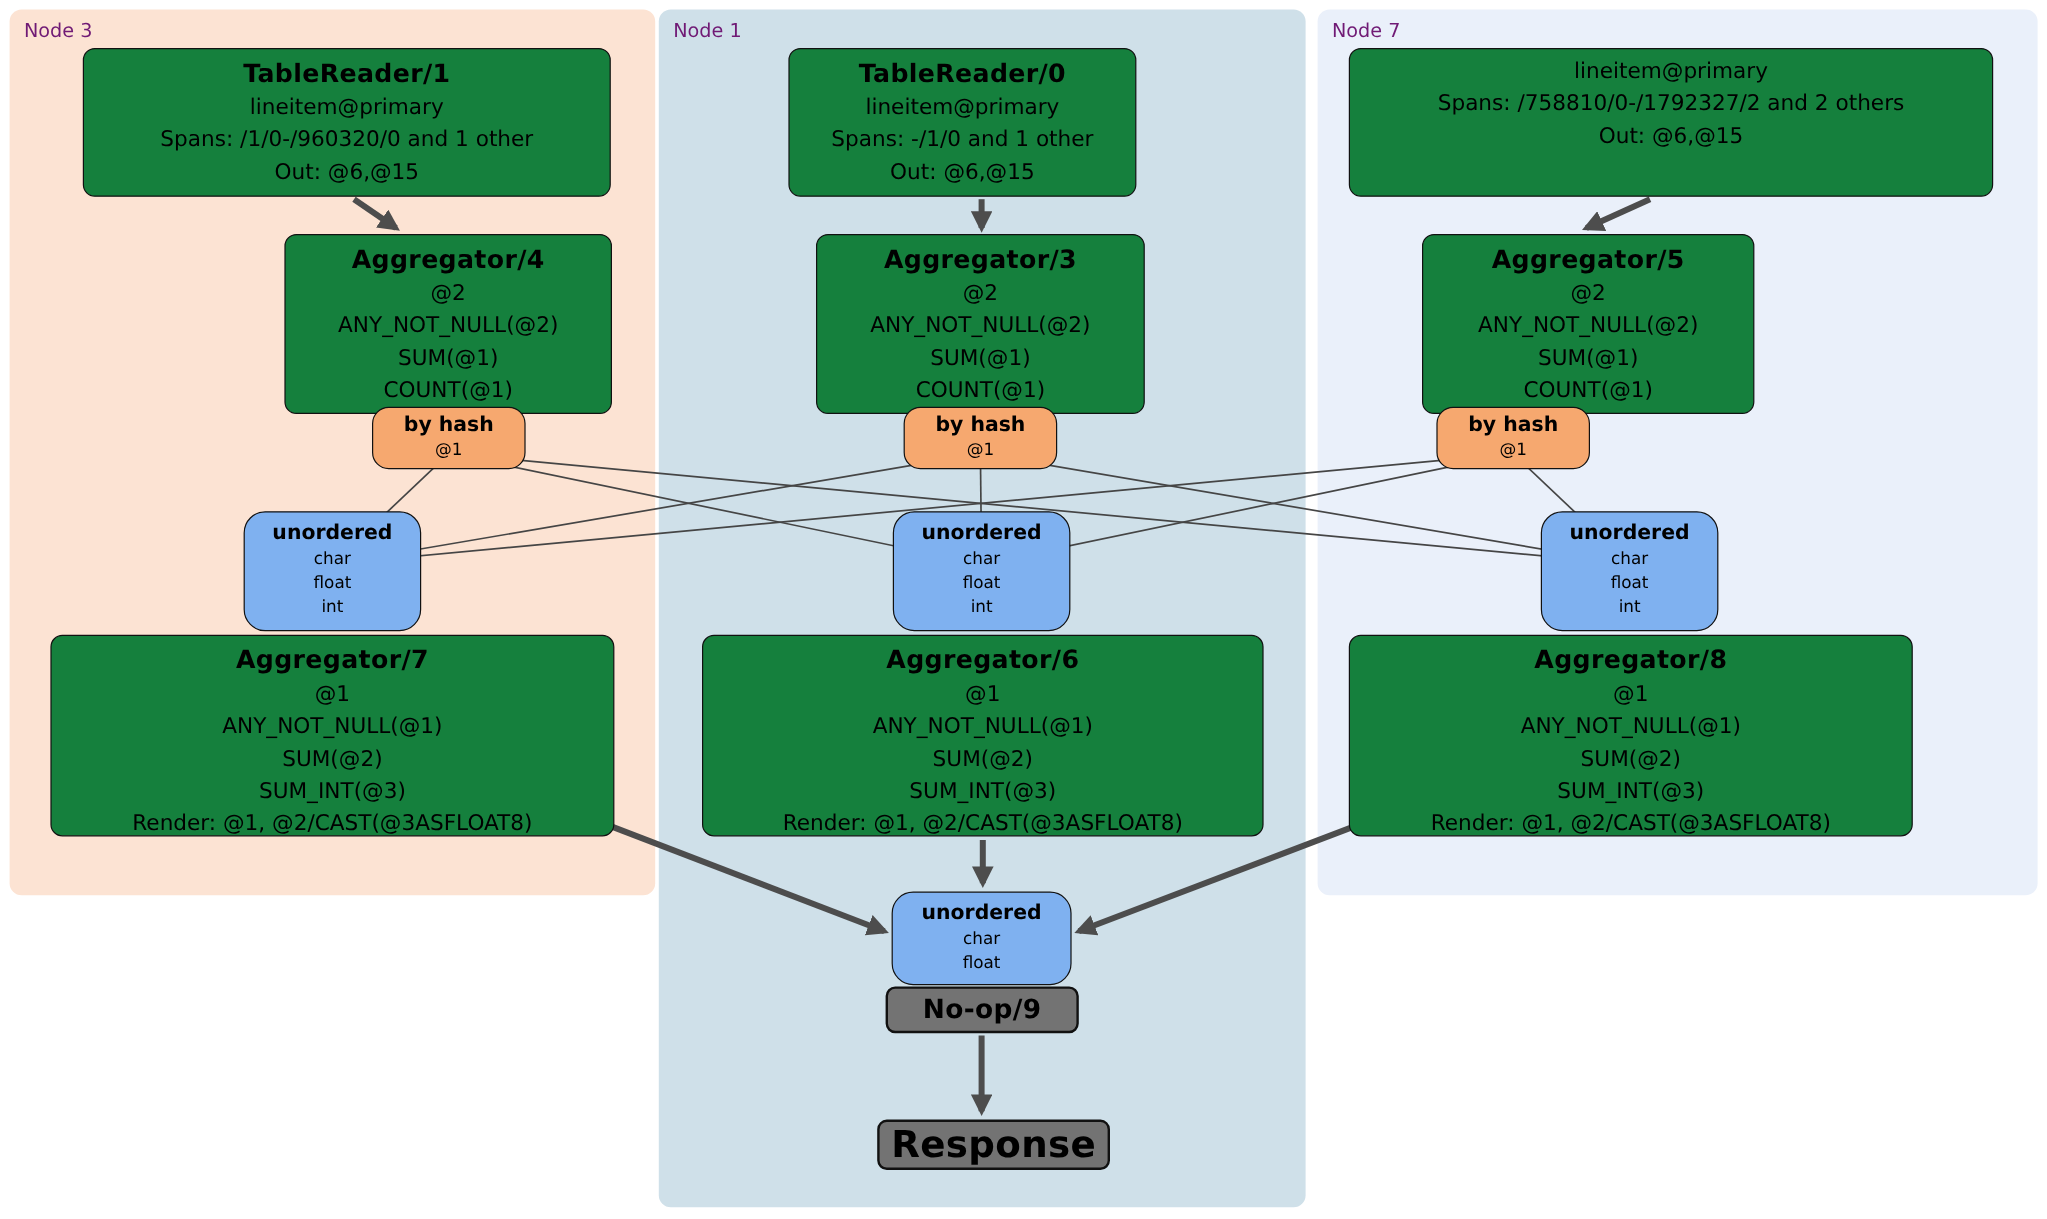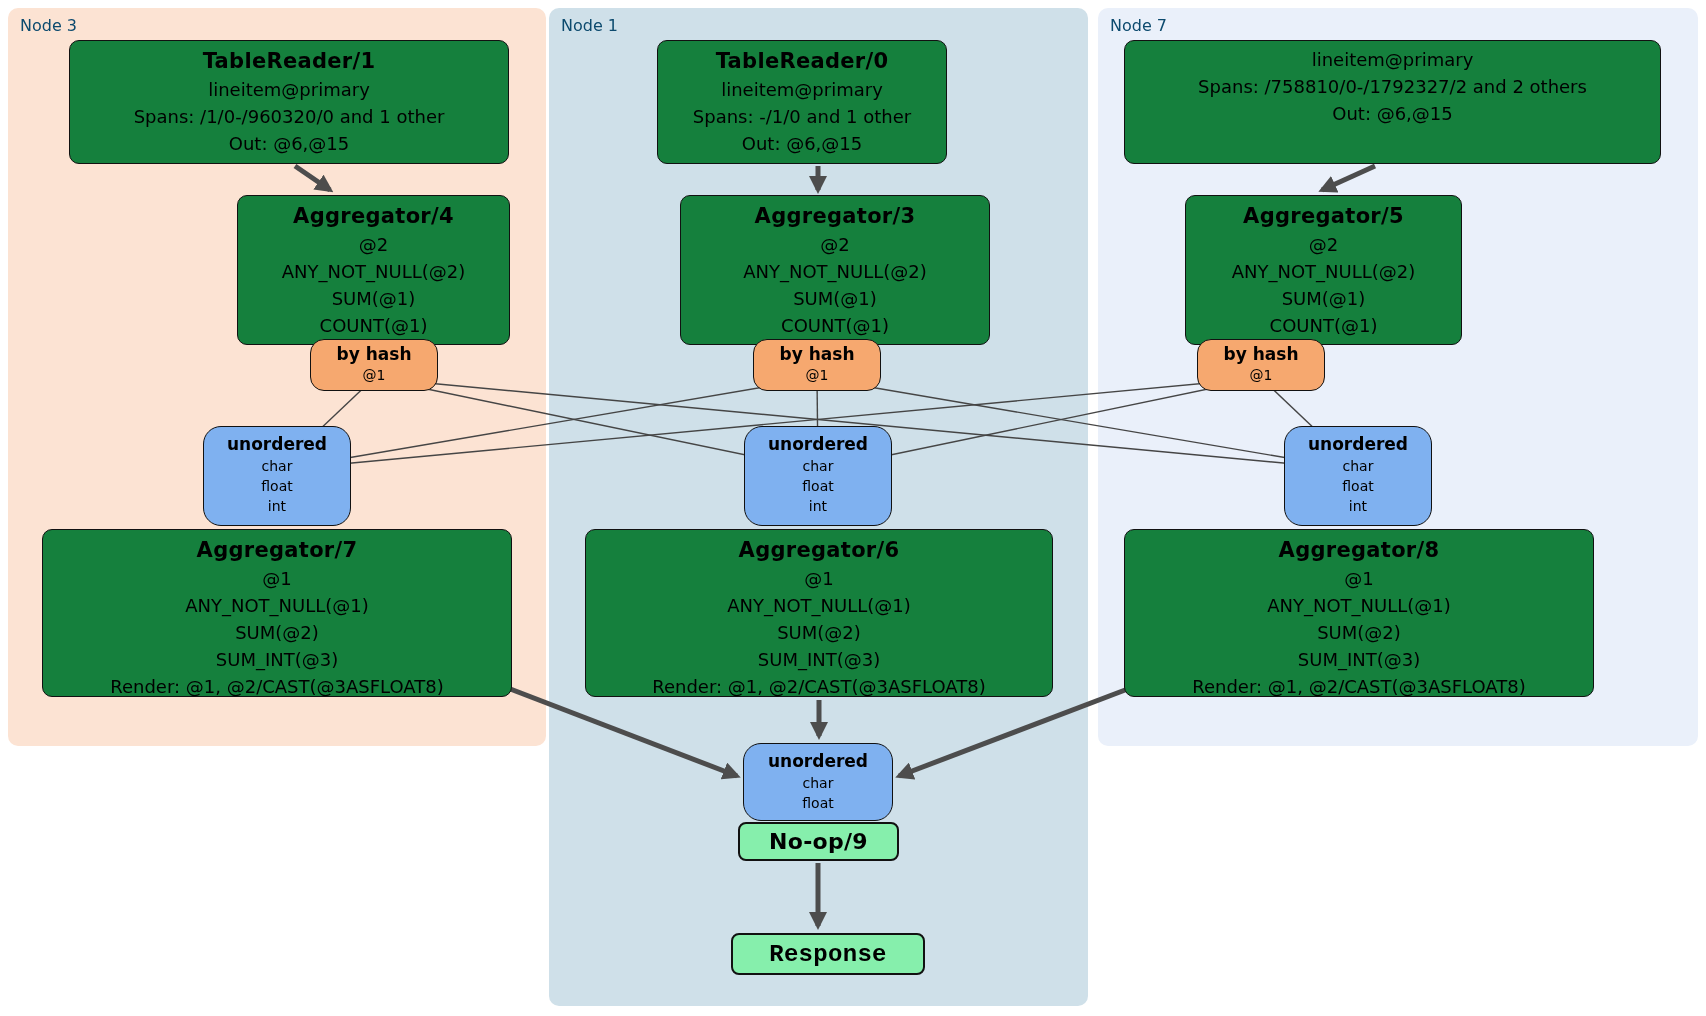--- a/index.html
+++ b/index.html
@@ -1,31 +1,31 @@
 <!DOCTYPE html>
 <html><head>
 <meta charset="utf-8">
 <style>
   html,body{margin:0;padding:0;background:#ffffff;}
   body{font-family:"DejaVu Sans","Liberation Sans",sans-serif;color:#000;}
   #canvas{position:relative;width:1706px;height:1016px;background:#ffffff;overflow:hidden;}
   .region{position:absolute;border-radius:10px;}
-  .region-label{position:absolute;top:8px;left:12px;font-size:16px;color:#0c4a6e;}
+  .region-label{position:absolute;top:8px;left:12px;font-size:16px;color:#701a75;}
   #edges{position:absolute;left:0;top:0;z-index:1;}
   .box{position:absolute;z-index:2;box-sizing:border-box;text-align:center;}
   .op-box{background:#15803d;border:1.5px solid #111;border-radius:10px;padding-top:5px;}
   .op-title{font-weight:bold;font-size:21px;line-height:30px;letter-spacing:.3px;}
   .op-box .line{font-size:18px;line-height:27px;white-space:nowrap;}
   .router-box{background:#f6a86f;border:1.5px solid #111;border-radius:14px;padding-top:3px;z-index:3;}
   .router-title{font-weight:bold;font-size:17px;line-height:23px;}
   .router-box .line{font-size:14px;line-height:18px;}
   .sync-box{background:#7fb1f0;border:1.5px solid #111;border-radius:18px;padding-top:5px;}
   .sync-title{font-weight:bold;font-size:17px;line-height:24px;}
   .sync-box .line{font-size:14px;line-height:20px;}
-  .label-box{background:#86efac;border:2px solid #111;border-radius:8px;}
+  .label-box{background:#737373;border:2px solid #111;border-radius:8px;}
   .label-box .op-title{line-height:1.6;}
 </style>
 </head>
 <body>
 
 <div id="canvas">
 
   <div class="region" style="left:8px;top:8px;width:538px;height:738px;background:#fce3d3;">
     <div class="region-label">Node 3</div>
   </div>
@@ -107,21 +107,21 @@
   </div>
 
   <div class="box op-box" style="left:657px;top:40px;width:290px;height:124px;">
     <div class="op-title">TableReader/0</div>
     <div>
         <div class="line">lineitem@primary</div>
         <div class="line">Spans: -/1/0 and 1 other</div>
         <div class="line">Out: @6,@15</div>
       </div>
   </div>
-  <div class="box op-box" style="left:680px;top:195px;width:310px;height:150px;">
+  <div class="box op-box" style="left:680px;top:195px;width:274px;height:150px;">
     <div class="op-title">Aggregator/3</div>
     <div>
         <div class="line">@2</div>
         <div class="line">ANY_NOT_NULL(@2)</div>
         <div class="line">SUM(@1)</div>
         <div class="line">COUNT(@1)</div>
       </div>
   </div>
   <div class="box router-box" style="left:753px;top:339px;width:128px;height:52px;">
     <div class="router-title">by hash</div>
@@ -193,16 +193,16 @@
     <div class="sync-title">unordered</div>
     <div>
         <div class="line">char</div>
         <div class="line">float</div>
       </div>
   </div>
   <div class="box label-box" style="left:738px;top:822px;width:161px;height:39px;">
     <div class="op-title" style="font-size:22px;line-height:36px;">No-op/9</div>
   </div>
   <div class="box label-box" style="left:731px;top:933px;width:194px;height:42px;">
-    <div class="op-title" style="font-size:24px;line-height:39px;font-family:Liberation Mono, monospace;">Response</div>
+    <div class="op-title" style="font-size:31px;line-height:39px;">Response</div>
   </div>
 
 </div>
 
 </body></html>

